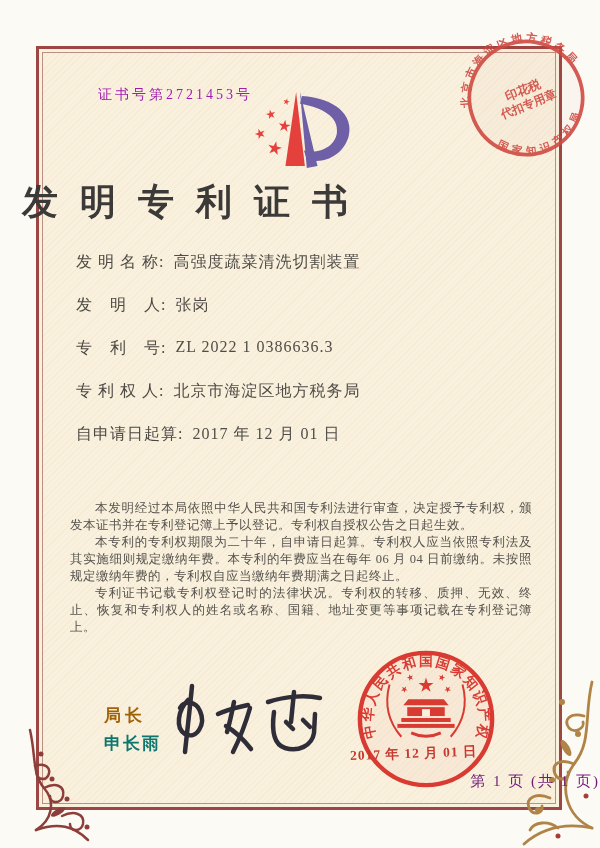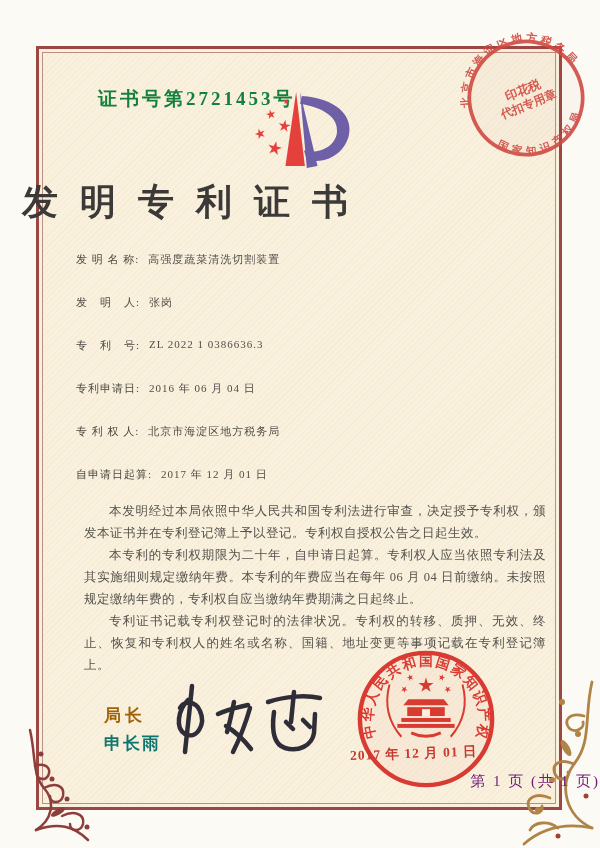--- a/index.html
+++ b/index.html
@@ -11,36 +11,35 @@
   .frame-outer{
     position:absolute;left:36px;top:46px;width:526px;height:764px;
     box-sizing:border-box;border:3px solid #9c4743;background:#f9f1de;
   }
   .frame-inner{
     position:absolute;left:3px;top:3px;right:3px;bottom:3px;
     border:1px solid #bb8f82;
     background:repeating-linear-gradient(135deg,rgba(198,163,93,0.07) 0px,rgba(198,163,93,0.07) 1px,transparent 1px,transparent 4px);
   }
   .cert-no{
-    position:absolute;left:98px;top:86px;font-size:19px;color:#15803d;
+    position:absolute;left:98px;top:86px;font-size:14px;color:#a21caf;
     letter-spacing:3px;
-    font-weight:bold;
   }
   .logo{position:absolute;left:232px;top:84px;width:136px;height:92px;}
   .title{
     position:absolute;left:0;top:178px;width:100%;text-align:left;
     font-size:36px;font-weight:600;color:#3c3a38;letter-spacing:22px;text-indent:22px;
   }
   .fields{position:absolute;left:76px;top:252px;width:460px;}
-  .field-row{height:43px;font-size:11px;color:#4c4944;display:flex;align-items:flex-start;}
+  .field-row{height:43px;font-size:16px;color:#4c4944;display:flex;align-items:flex-start;}
   .field-label{white-space:pre;letter-spacing:1px;}
   .field-value{margin-left:9px;letter-spacing:1px;color:#504d48;}
   .body-text{
     position:absolute;left:70px;top:500px;width:462px;
-    font-size:12.5px;line-height:22px;color:#55524d;text-align:justify;margin-left:14px;
+    font-size:12.5px;line-height:17px;color:#55524d;text-align:justify;
   }
   .body-text p{margin:0;text-indent:2em;letter-spacing:0.5px;}
   .signoff-title{position:absolute;left:104px;top:704px;font-size:17px;font-weight:bold;color:#a16207;letter-spacing:4px;}
   .signoff-name{position:absolute;left:104px;top:732px;font-size:17px;font-weight:bold;color:#0f766e;letter-spacing:2px;}
   .signature{position:absolute;left:156px;top:678px;width:178px;height:92px;}
   .seal{position:absolute;left:352px;top:645px;width:148px;height:148px;}
   .seal-date{
     position:absolute;left:350px;top:744px;width:170px;
     font-size:13.5px;font-weight:bold;color:#c6392e;letter-spacing:1px;
     transform:rotate(-2deg);
@@ -89,24 +88,20 @@
       <span class="field-label">发 明 名 称:</span>
       <span class="field-value">高强度蔬菜清洗切割装置</span>
     </div>
     <div class="field-row">
       <span class="field-label">发　明　人:</span>
       <span class="field-value">张岗</span>
     </div>
     <div class="field-row">
       <span class="field-label">专　利　号:</span>
       <span class="field-value">ZL 2022 1 0386636.3</span>
-    </div>
-    <div class="field-row">
-      <span class="field-label">专利申请日:</span>
-      <span class="field-value">2016 年 06 月 04 日</span>
     </div>
     <div class="field-row">
       <span class="field-label">专 利 权 人:</span>
       <span class="field-value">北京市海淀区地方税务局</span>
     </div>
     <div class="field-row">
       <span class="field-label">自申请日起算:</span>
       <span class="field-value">2017 年 12 月 01 日</span>
     </div>
   </div>

